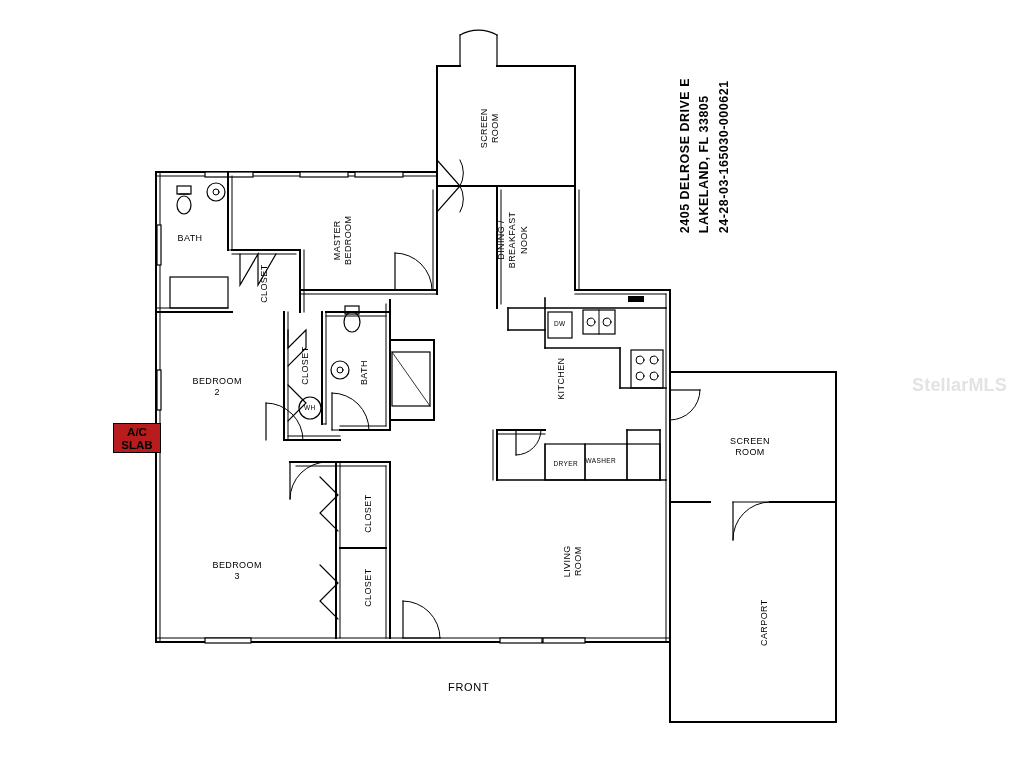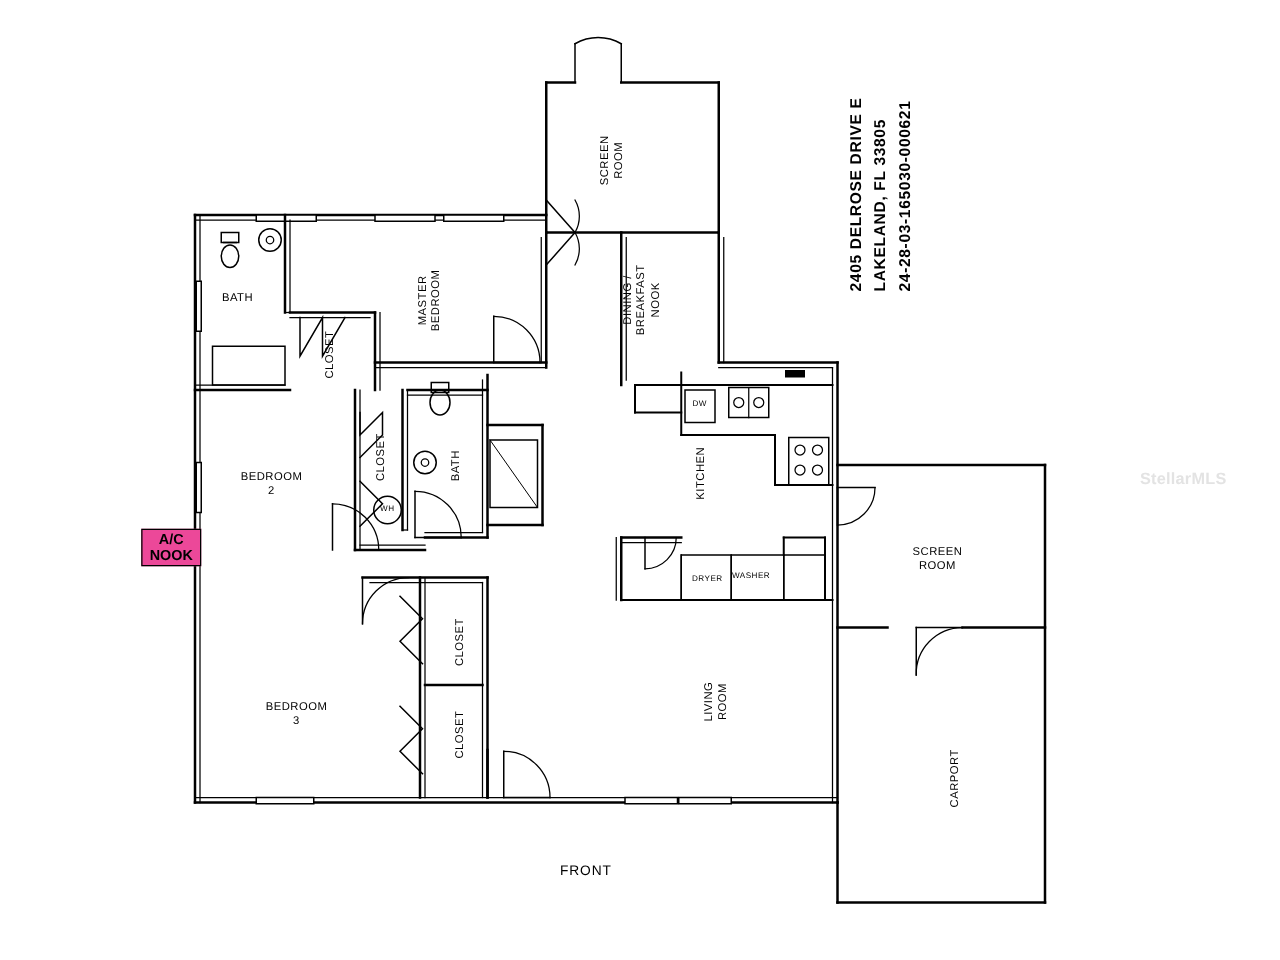--- a/index.html
+++ b/index.html
@@ -47,41 +47,40 @@
     line-height: 1.55;
     white-space: pre;
   }
   .acslab {
     position: absolute;
     left: 113px;
     top: 423px;
     width: 48px;
     height: 30px;
     border: 1.4px solid #000;
-    background: #ec4899;
+    background: #b91c1c;
     font-size: 11.5px;
     font-weight: bold;
     line-height: 1.12;
     text-align: center;
     padding-top: 2px;
     box-sizing: border-box;
   }
   .front-label {
     position: absolute;
     left: 448px;
     top: 681px;
     font-size: 11px;
     letter-spacing: 0.7px;
-    margin-top: 10px;
   }
   .watermark {
     position: absolute;
     left: 912px;
     top: 375px;
-    font-size: 13px;
+    font-size: 18px;
     color: #e3e3e3;
     font-weight: bold;
     letter-spacing: 0.2px;
     user-select: none;
   }
 </style>
 </head>
 <body>
 
 <svg id="floorplan" viewBox="0 0 1024 768">
@@ -275,21 +274,21 @@
     <path d="M501,190 L501,304" stroke-width="1"></path>
   </g>
 </svg>
 
 <div class="title-block"><span>2405 DELROSE DRIVE E</span>
 <span>LAKELAND, FL 33805</span>
 <span>24-28-03-165030-000621</span></div>
 
 <div class="acslab">
   <div>A/C</div>
-  <div>NOOK</div>
+  <div>SLAB</div>
 </div>
 
 <div class="front-label">FRONT</div>
 
 <div class="watermark">StellarMLS</div>
 
 <div id="room-labels">
     <div class="lbl rot" style="left: 470px; top: 116.5px; transform: rotate(-90deg);">SCREEN
 ROOM</div>
     <div class="lbl rot" style="left: 318.5px; top: 228.5px; transform: rotate(-90deg);">MASTER

